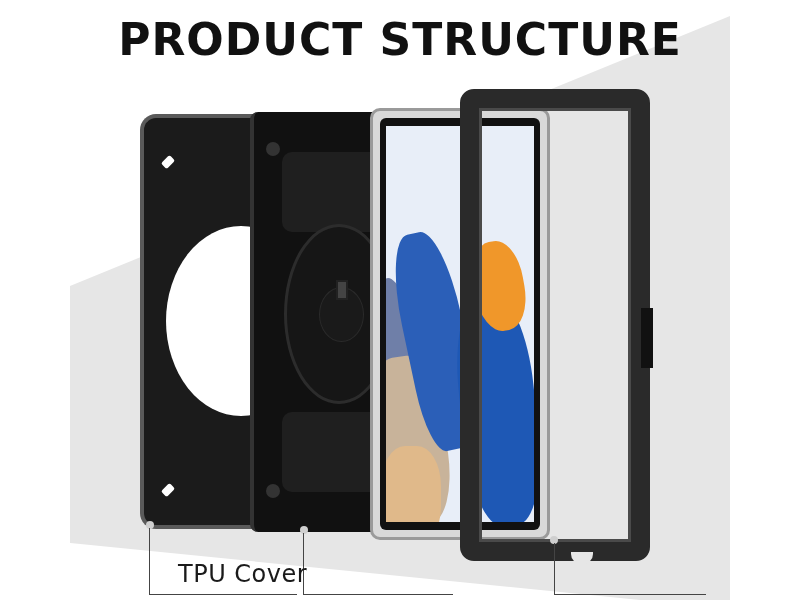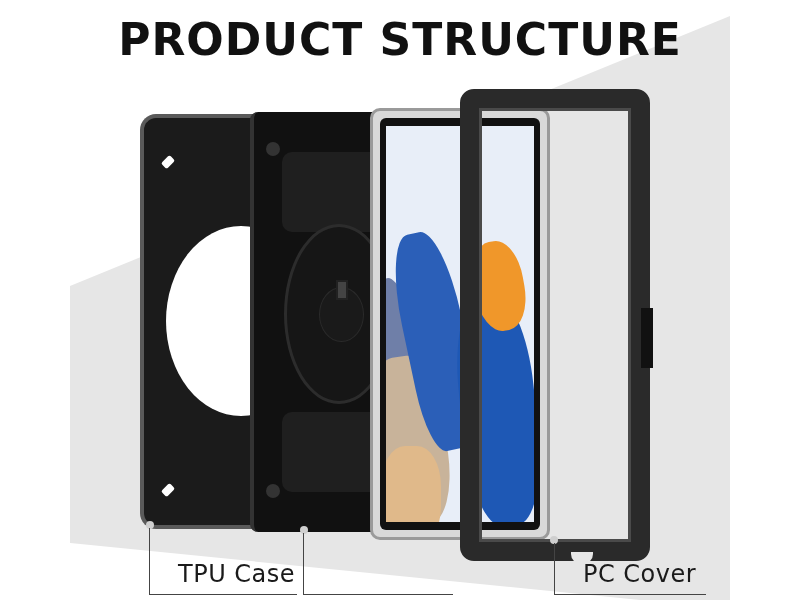--- a/index.html
+++ b/index.html
@@ -102,15 +102,14 @@
   <div class="dot" style="left:300px;top:510px;"></div>
   <div class="dot" style="left:550px;top:520px;"></div>
 
   <div class="leader" style="left:149px;top:512px;width:1px;height:66px;"></div>
   <div class="leader" style="left:149px;top:578px;width:148px;height:1px;"></div>
   <div class="leader" style="left:303px;top:517px;width:1px;height:61px;"></div>
   <div class="leader" style="left:303px;top:578px;width:150px;height:1px;"></div>
   <div class="leader" style="left:554px;top:527px;width:1px;height:51px;"></div>
   <div class="leader" style="left:554px;top:578px;width:152px;height:1px;"></div>
 
-  <div class="label" style="left:178px;top:544px;">TPU Case</div>
-  <div class="label" style="left:583px;top:544px;">PC Cover</div>
+  <div class="label" style="left:178px;top:544px;">TPU Cover</div>
 </div>
 
 </body></html>

